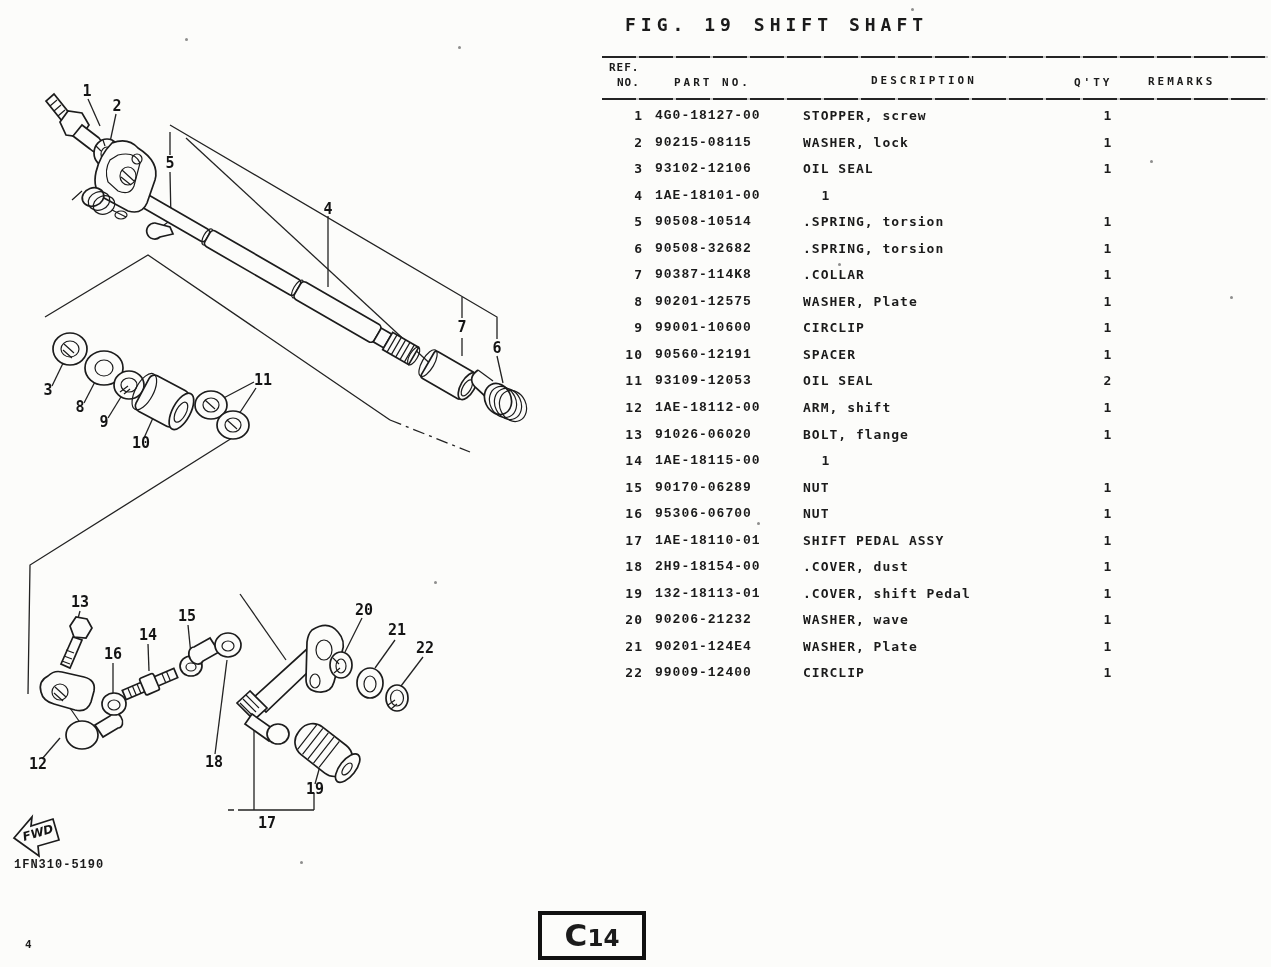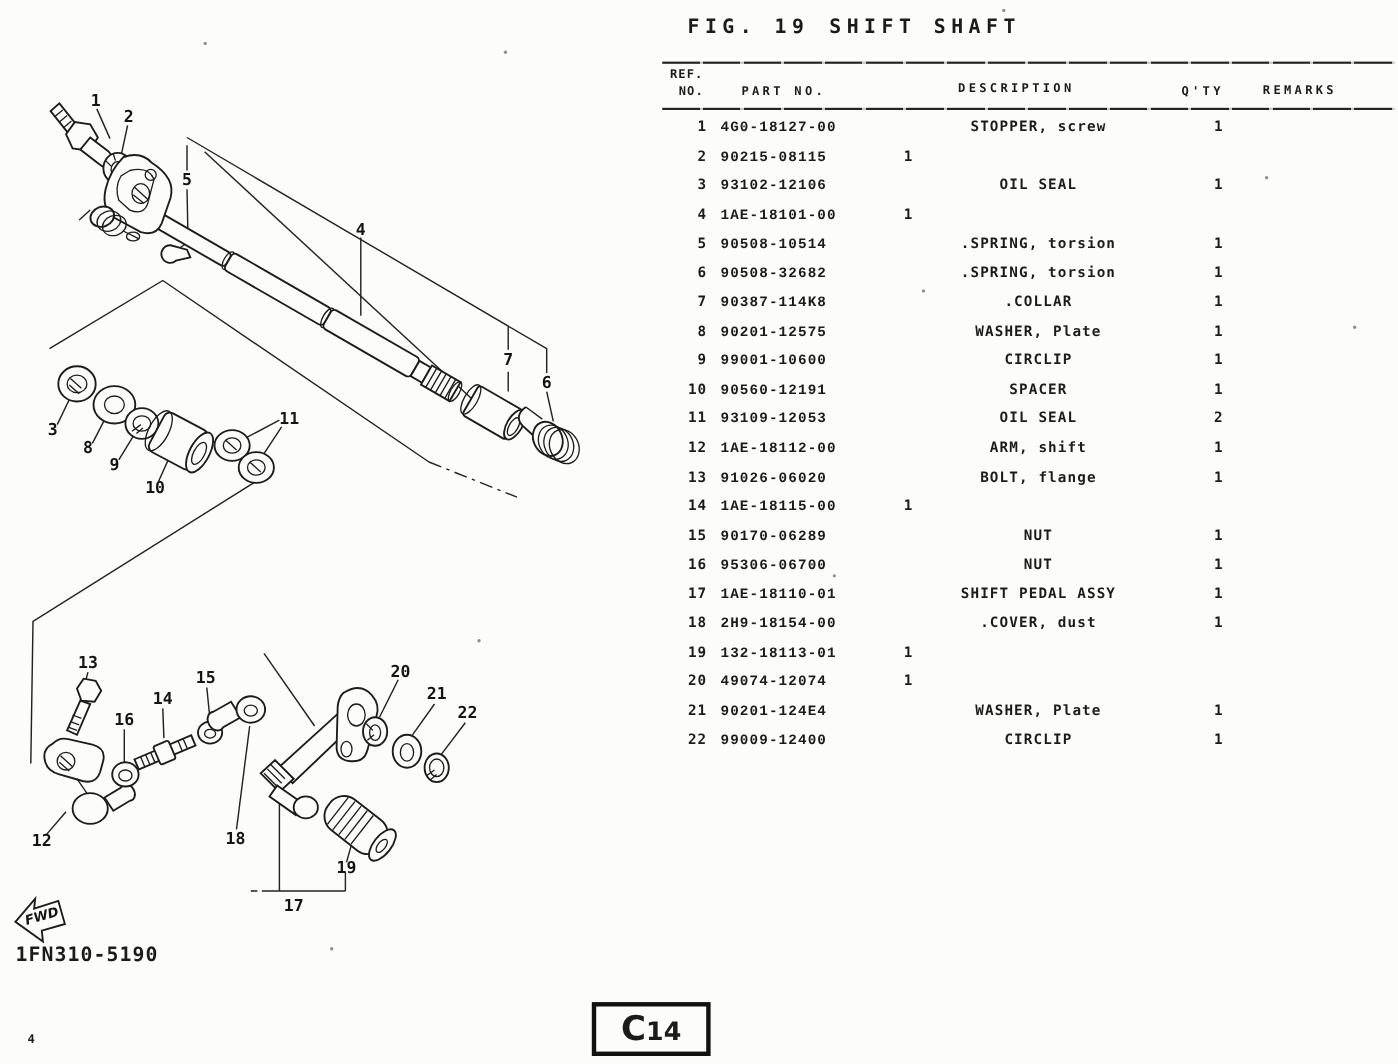--- a/index.html
+++ b/index.html
@@ -27,31 +27,31 @@
   .hdr.ref1{left:609px;top:61px;letter-spacing:1px}
   .hdr.ref2{left:617px;top:76px;letter-spacing:1px}
   .hdr.part{left:674px;top:76px}
   .hdr.desc{left:871px;top:74px}
   .hdr.qty{left:1074px;top:76px}
   .hdr.rem{left:1148px;top:75px}
   .rows{position:absolute;left:605px;top:103px;width:664px;}
   .row{display:flex;height:26.55px;line-height:26.55px;font-size:13px;font-weight:bold;letter-spacing:1px;white-space:nowrap;}
   .c-ref{width:38px;text-align:right;}
   .c-part{width:148px;margin-left:12px;font-family:Liberation Mono, monospace;}
-  .c-desc{width:282px;text-align:center;}
+  .c-desc{width:282px;}
   .c-qty{width:46px;text-align:center;}
   .c-rem{width:90px;}
   
   svg.diagram{position:absolute;left:0;top:0;}
   svg.diagram .ln{stroke:#222;stroke-width:1.3;fill:none;}
   svg.diagram .pt{stroke:#1c1c1c;stroke-width:1.7;fill:#fcfcfa;}
   svg.diagram .pt2{stroke:#1c1c1c;stroke-width:1.2;fill:none;}
   svg.diagram text.callout{font-family:"DejaVu Sans Mono",monospace;font-size:15px;font-weight:bold;fill:#141414;text-anchor:middle;}
   svg.diagram text.fwd{font-family:"DejaVu Sans",sans-serif;font-size:12px;font-weight:bold;font-style:italic;fill:#141414;}
-  .code-text{position:absolute;left:14px;top:858px;font-size:18px;font-weight:bold;letter-spacing:1px;}
+  .code-text{position:absolute;left:14px;top:858px;font-size:12px;font-weight:bold;letter-spacing:1px;font-family:Liberation Mono, monospace;}
   
   .page-box{
     position:absolute;left:538px;top:911px;width:100px;height:41px;
     border:4px solid #111;background:#fcfcfa;
     display:flex;align-items:center;justify-content:center;
     font-family:"DejaVu Sans","Liberation Sans",sans-serif;font-weight:bold;
   }
   .page-box .big{font-size:31px;line-height:1;}
   .page-box .small{font-size:23px;line-height:1;margin-top:6px;}
   .page-num{position:absolute;left:25px;top:938px;font-size:11px;font-weight:bold;}
@@ -310,20 +310,21 @@
     <span class="c-ref">1</span>
     <span class="c-part">4G0-18127-00</span>
     <span class="c-desc">STOPPER, screw</span>
     <span class="c-qty">1</span>
     <span class="c-rem"></span>
   </div>
 
   <div class="row">
     <span class="c-ref">2</span>
     <span class="c-part">90215-08115</span>
+    <span class="c-desc">WASHER, lock</span>
     <span class="c-qty">1</span>
     <span class="c-rem"></span>
   </div>
 
   <div class="row">
     <span class="c-ref">3</span>
     <span class="c-part">93102-12106</span>
     <span class="c-desc">OIL SEAL</span>
     <span class="c-qty">1</span>
     <span class="c-rem"></span>
@@ -443,27 +444,29 @@
     <span class="c-ref">18</span>
     <span class="c-part">2H9-18154-00</span>
     <span class="c-desc">.COVER, dust</span>
     <span class="c-qty">1</span>
     <span class="c-rem"></span>
   </div>
 
   <div class="row">
     <span class="c-ref">19</span>
     <span class="c-part">132-18113-01</span>
+    <span class="c-desc">.COVER, shift Pedal</span>
     <span class="c-qty">1</span>
     <span class="c-rem"></span>
   </div>
 
   <div class="row">
     <span class="c-ref">20</span>
-    <span class="c-part">49074-12074</span>
+    <span class="c-part">90206-21232</span>
+    <span class="c-desc">WASHER, wave</span>
     <span class="c-qty">1</span>
     <span class="c-rem"></span>
   </div>
 
   <div class="row">
     <span class="c-ref">21</span>
     <span class="c-part">90201-124E4</span>
     <span class="c-desc">WASHER, Plate</span>
     <span class="c-qty">1</span>
     <span class="c-rem"></span>

